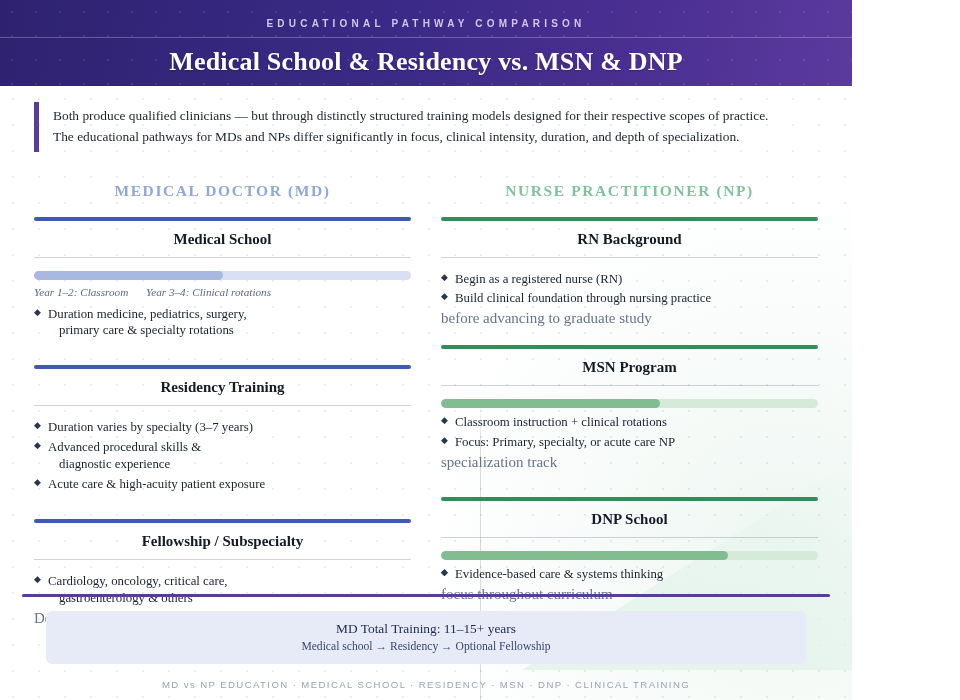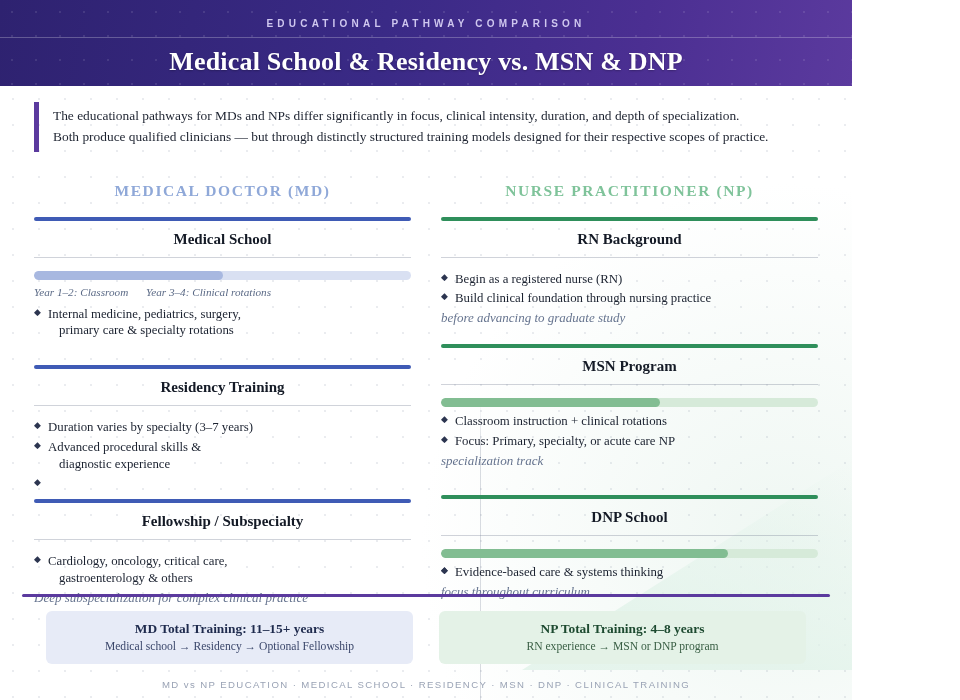--- a/index.html
+++ b/index.html
@@ -152,22 +152,21 @@
     margin: 0 0 3px 0;
     padding-left: 14px;
     position: relative;
   }
   ul.points li .dia {
     position: absolute; left: 0; top: 1px;
     font-size: 9px; color: #2c3550;
   }
   ul.points li .cont { display: block; padding-left: 11px; }
   .note {
-    font-style: italic;
-    font-size: 13px;
+    font-size: 15px;
     color: #66748f;
     margin-top: 1px;
   }
 
   
   .totals-wrap {
     position: absolute;
     left: 22px; right: 22px; bottom: 36px;
   }
   .totals-rule { height: 3px; background: #5b3a9e; border-radius: 2px; }
@@ -175,21 +174,21 @@
     display: flex; gap: 26px; margin-top: 14px; padding: 0 24px;
   }
   .total-card {
     flex: 1;
     border-radius: 6px;
     padding: 10px 8px 11px;
     text-align: center;
   }
   .total-md { background: #e7ebf7; }
   .total-np { background: #e4f2e7; }
-  .total-title { font-size: 13.4px; font-weight: 700; margin-bottom: 3px; }
+  .total-title { font-size: 13.4px; font-weight: 400; margin-bottom: 3px; }
   .total-md .total-title { color: #1e2a4d; }
   .total-np .total-title { color: #1d4a30; }
   .total-sub { font-size: 11.6px; }
   .total-md .total-sub { color: #3a4straggle; }
   .total-md .total-sub { color: #3b476b; }
   .total-np .total-sub { color: #3a5f45; }
 
   .footer {
     position: absolute; left: 0; right: 0; bottom: 10px;
     text-align: center;
@@ -208,22 +207,22 @@
 
   <div class="header">
     <div class="kicker">EDUCATIONAL PATHWAY COMPARISON</div>
     <div class="rule-wrap">
         <div class="rule"></div>
       </div>
     <div class="title">Medical School &amp; Residency vs. MSN &amp; DNP</div>
   </div>
 
   <div class="intro">
+    <p>Both produce qualified clinicians — but through distinctly structured training models designed for their respective scopes of practice.</p>
     <p>The educational pathways for MDs and NPs differ significantly in focus, clinical intensity, duration, and depth of specialization.</p>
-    <p>Both produce qualified clinicians — but through distinctly structured training models designed for their respective scopes of practice.</p>
   </div>
 
   <div class="columns">
     <div class="divider"></div>
 
     <div class="col col-md">
       <div class="col-head">MEDICAL DOCTOR (MD)</div>
 
       <div class="stage">
         <div class="stage-bar"></div>
@@ -231,41 +230,42 @@
         <div class="meter">
           <div class="fill" style="width:50%"></div>
         </div>
         <div class="meter-labels">
           <span>Year 1–2: Classroom</span>
           <span>Year 3–4: Clinical rotations</span>
         </div>
         <ul class="points">
           <li>
             <span class="dia">◆</span>
-            <span>Internal medicine, pediatrics, surgery,</span>
+            <span>Duration medicine, pediatrics, surgery,</span>
             <span class="cont">primary care &amp; specialty rotations</span>
           </li>
         </ul>
       </div>
 
       <div class="stage" style="margin-top:26px;">
         <div class="stage-bar"></div>
         <div class="stage-title">Residency Training</div>
         <ul class="points" style="margin-top:13px;">
           <li>
             <span class="dia">◆</span>
             <span>Duration varies by specialty (3–7 years)</span>
           </li>
           <li>
             <span class="dia">◆</span>
             <span>Advanced procedural skills &amp;</span>
             <span class="cont">diagnostic experience</span>
           </li>
           <li>
             <span class="dia">◆</span>
+            <span>Acute care &amp; high-acuity patient exposure</span>
           </li>
         </ul>
       </div>
 
       <div class="stage" style="margin-top:26px;">
         <div class="stage-bar"></div>
         <div class="stage-title">Fellowship / Subspecialty</div>
         <ul class="points" style="margin-top:13px;">
           <li>
             <span class="dia">◆</span>
@@ -335,21 +335,17 @@
     </div>
   </div>
 
   <div class="totals-wrap">
     <div class="totals-rule"></div>
     <div class="totals">
       <div class="total-card total-md">
         <div class="total-title">MD Total Training: 11–15+ years</div>
         <div class="total-sub">Medical school → Residency → Optional Fellowship</div>
       </div>
-      <div class="total-card total-np">
-        <div class="total-title">NP Total Training: 4–8 years</div>
-        <div class="total-sub">RN experience → MSN or DNP program</div>
-      </div>
     </div>
   </div>
 
   <div class="footer">MD vs NP EDUCATION · MEDICAL SCHOOL · RESIDENCY · MSN · DNP · CLINICAL TRAINING</div>
 </div>
 
 </body></html>

